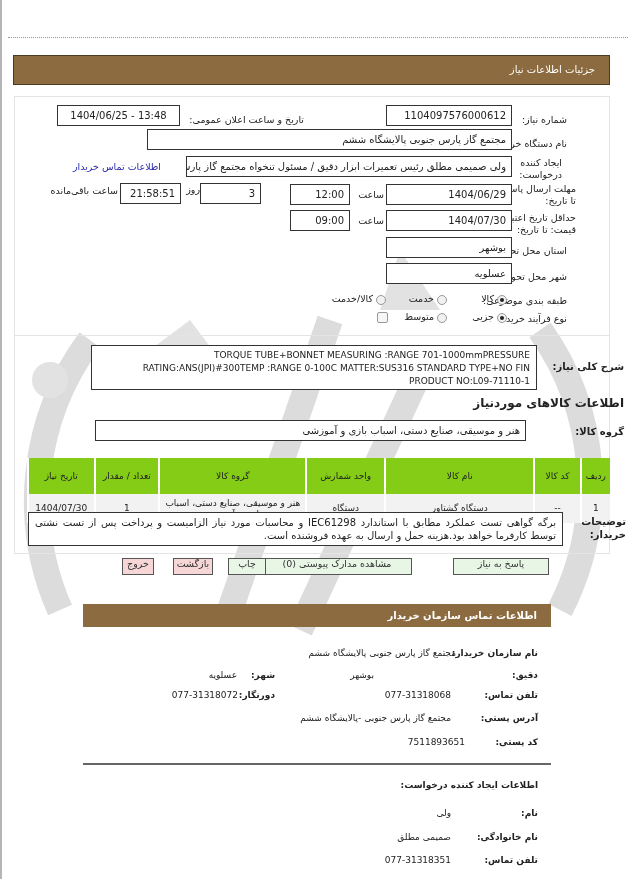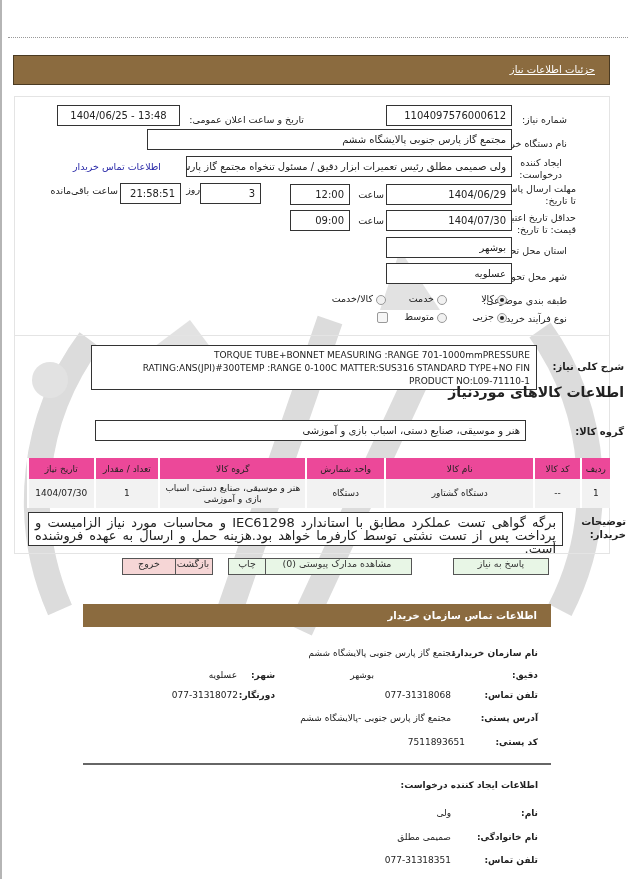--- a/index.html
+++ b/index.html
@@ -9,44 +9,44 @@
     font-family: "DejaVu Sans", sans-serif; font-size: 9.5px; color: #222;
     direction: rtl;
   }
   .left-rule { position: absolute; left: 0; top: 0; width: 2px; height: 879px; background: #b5b5b5; }
   .dotted-rule { position: absolute; left: 8px; right: 6px; top: 37px; border-top: 1px dotted #999; }
   .watermark { position: absolute; left: 0; top: 230px; width: 634px; height: 420px; pointer-events: none; }
   .abs { position: absolute; }
   .title-bar {
     position: absolute; left: 13px; top: 55px; width: 597px; height: 30px;
     background: #8b6b3f; border: 1px solid #4a3a22; box-sizing: border-box;
-    color: #fff; font-size: 10px; line-height: 28px; padding-right: 14px; text-decoration: underline;
+    color: #fff; font-size: 10px; line-height: 28px; padding-right: 14px;
   }
   .panel { position: absolute; left: 14px; top: 96px; width: 596px; height: 240px; border: 1px solid #e4e4e4; box-sizing: border-box; }
   .panel2 { position: absolute; left: 14px; top: 336px; width: 596px; height: 218px; border: 1px solid #e4e4e4; border-top: none; box-sizing: border-box; }
   .lbl { position: absolute; font-size: 9.5px; color: #222; white-space: nowrap; text-align: right; }
   .box {
     position: absolute; border: 1px solid #333; background: #fff; box-sizing: border-box;
     font-size: 10px; padding: 0 5px; line-height: 19px; height: 21px; white-space: nowrap; overflow: hidden;
   }
   .box.ltr { direction: ltr; text-align: right; }
   .radio { display: inline-block; width: 8px; height: 8px; border: 1px solid #999; border-radius: 50%; vertical-align: middle; background: #f1f1f1; position: relative; margin-left: 3px; }
   .radio.on::after { content: ""; position: absolute; left: 2px; top: 2px; width: 4px; height: 4px; border-radius: 50%; background: #222; }
   .check { display: inline-block; width: 9px; height: 9px; border: 1px solid #999; background: #f6f6f6; vertical-align: middle; margin-left: 4px; border-radius: 2px; }
   .bold { font-weight: bold; }
   .desc-box {
     position: absolute; left: 91px; top: 345px; width: 446px; height: 45px; border: 1px solid #333; box-sizing: border-box;
     direction: ltr; text-align: right; font-size: 9px; line-height: 13px; padding: 3px 6px; background: #fff;
   }
   table.items { position: absolute; left: 27px; top: 458px; width: 583px; border-collapse: collapse; font-size: 9px; }
-  table.items th { background: #ec4899; color: #222; font-weight: normal; height: 21px; border-left: 2px solid #fff; padding: 0 3px; text-align: center; }
+  table.items th { background: #84cc16; color: #222; font-weight: normal; height: 36px; border-left: 2px solid #fff; padding: 0 3px; text-align: center; }
   table.items td { background: #f2f2f2; height: 29px; text-align: center; border-left: 2px solid #fff; padding: 0 3px; line-height: 11px; }
   .notes-box {
     position: absolute; left: 28px; top: 512px; width: 535px; height: 34px; border: 1px solid #333; box-sizing: border-box;
-    font-size: 13px; line-height: 13px; padding: 3px 6px; background: #fff; text-align: justify;
+    font-size: 10px; line-height: 13px; padding: 3px 6px; background: #fff; text-align: justify;
   }
   .btn {
     position: absolute; top: 558px; height: 17px; box-sizing: border-box; border: 1px solid #555;
     font-size: 9.5px; line-height: 10px; text-align: center; color: #333; overflow: hidden; cursor: pointer;
   }
   .btn.green { background: #e8f6e6; }
   .btn.pink { background: #f6d6d6; }
   .contact-bar {
     position: absolute; left: 83px; top: 604px; width: 468px; height: 23px; background: #8b6b3f;
     color: #fff; font-weight: bold; font-size: 10px; line-height: 23px; padding-right: 14px; box-sizing: border-box;
@@ -131,21 +131,21 @@
 <div class="abs" style="right:187px; top:311px; font-size:9.5px; white-space:nowrap;">
   <span class="radio"></span><span>متوسط</span>
 </div>
 <div class="abs" style="right:246px; top:311px; font-size:9.5px; white-space:nowrap;">
   <span class="check"></span>
 </div>
 
 <span class="lbl bold" style="right:10px; top:361px; font-size:10px;">شرح کلی نیاز:</span>
 <div class="desc-box">TORQUE TUBE+BONNET MEASURING :RANGE 701-1000mmPRESSURE RATING:ANS(JPI)#300TEMP :RANGE 0-100C MATTER:SUS316 STANDARD TYPE+NO FIN PRODUCT NO:L09-71110-1</div>
 
-<span class="lbl bold" style="right:10px; top:384px; font-size:14px;">اطلاعات کالاهای موردنیاز</span>
+<span class="lbl bold" style="right:10px; top:396px; font-size:12px;">اطلاعات کالاهای موردنیاز</span>
 
 <span class="lbl bold" style="right:10px; top:426px; font-size:10px;">گروه کالا:</span>
 <div class="box" style="left:95px; top:420px; width:431px;">هنر و موسیقی، صنایع دستی، اسباب بازی و آموزشی</div>
 
 <table class="items">
   <thead>
     <tr>
       <th style="width:22px;">ردیف</th>
       <th style="width:38px;">کد کالا</th>
       <th style="width:140px;">نام کالا</th>
@@ -168,21 +168,21 @@
   </tbody>
 </table>
 
 <span class="lbl bold" style="right:8px; top:515px; width:44px; white-space:normal; line-height:13px; font-size:10px;">توضیحات خریدار:</span>
 <div class="notes-box">برگه گواهی تست عملکرد مطابق با استاندارد IEC61298 و محاسبات مورد نیاز الزامیست و پرداخت پس از تست نشتی توسط کارفرما خواهد بود.هزینه حمل و ارسال به عهده فروشنده است.</div>
 
 <div class="btn green" style="left:453px; width:96px;">پاسخ به نیاز</div>
 <div class="btn green" style="left:262px; width:150px;">مشاهده مدارک پیوستی (0)</div>
 <div class="btn green" style="left:228px; width:38px;">چاپ</div>
 <div class="btn pink" style="left:173px; width:40px;">بازگشت</div>
-<div class="btn pink" style="left:122px; width:54px;">خروج</div>
+<div class="btn pink" style="left:122px; width:32px;">خروج</div>
 
 <div class="contact-bar">
   <span>اطلاعات تماس سازمان خریدار</span>
 </div>
 
 <span class="c-lbl" style="right:96px; top:648px;">نام سازمان خریدار:</span>
 <span class="c-val" style="right:178px; top:648px;">مجتمع گاز پارس جنوبی پالایشگاه ششم</span>
 
 <span class="c-lbl" style="right:96px; top:670px;">دقیق:</span>
 <span class="c-val" style="right:260px; top:670px;">بوشهر</span>

